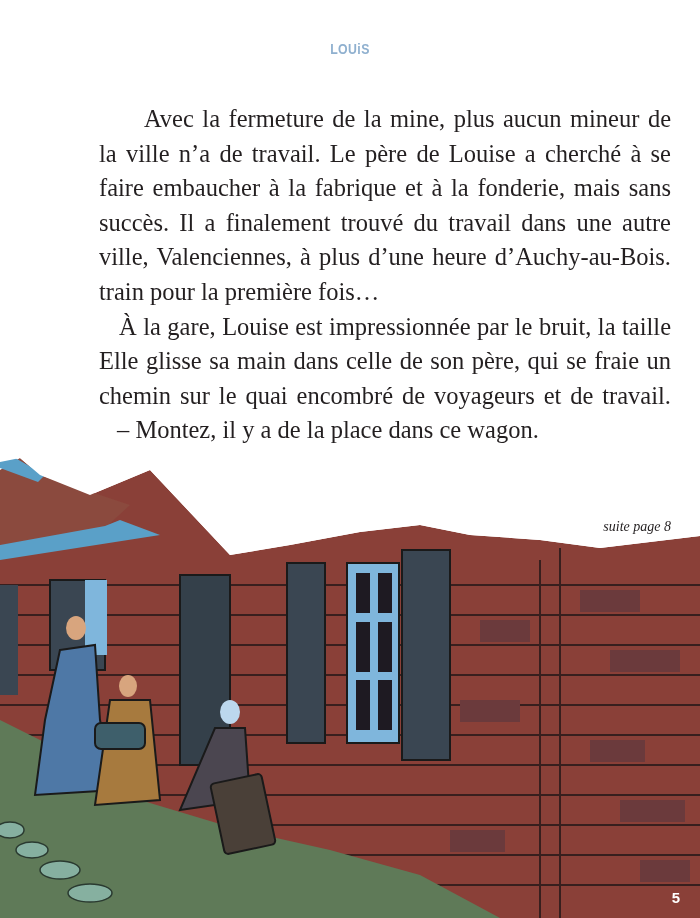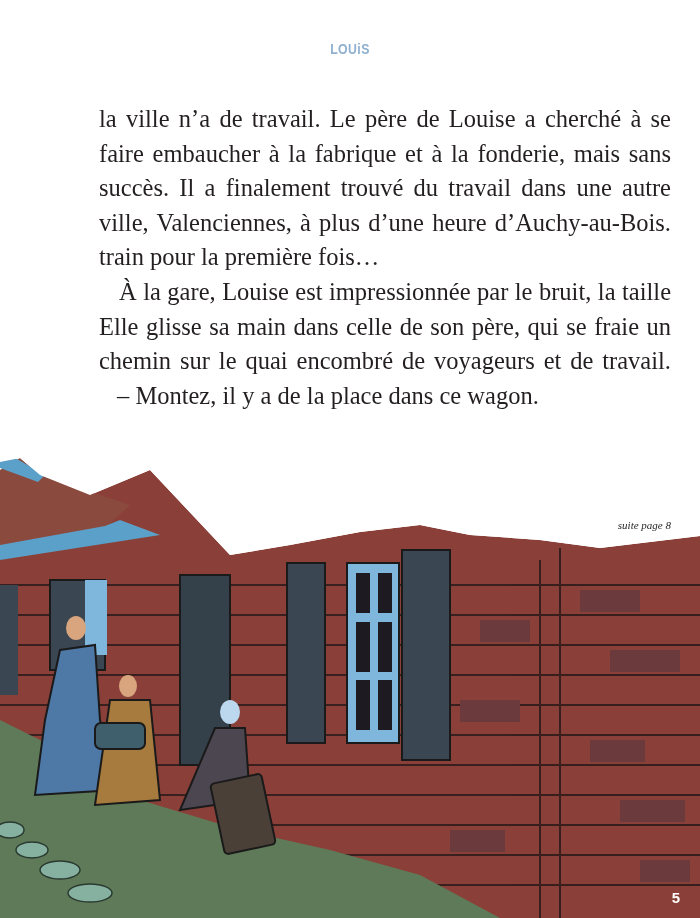--- a/index.html
+++ b/index.html
@@ -17,21 +17,21 @@
   .text-block {
     position: absolute; left: 99px; top: 102px; width: 572px;
     font-size: 24.5px; line-height: 34.6px; color: #231f20;
   }
   .line { display: block; white-space: nowrap; text-align: justify; text-align-last: justify; height: 34.6px; }
   .line.indent { padding-left: 45px; }
   .line.last { text-align-last: left; font-family: Liberation Serif, serif; }
   .line.dialog { padding-left: 18px; text-align-last: left; }
   .suite {
     position: absolute; right: 29px; top: 519px;
-    font-style: italic; font-size: 11px; color: #231f20;
+    font-style: italic; font-size: 14px; color: #231f20;
   }
   .illustration { position: absolute; left: 0; top: 0; width: 700px; height: 918px; z-index: -1; }
   .page-number {
     position: absolute; right: 20px; bottom: 12px;
     font-family: "Liberation Sans", "DejaVu Sans", sans-serif;
     font-weight: bold; font-size: 15px; color: #ffffff;
   }
 </style>
 </head>
 <body>
@@ -101,20 +101,21 @@
   </g>
 
   <path d="M0 0 H700 V536 L650 542 L600 548 L540 540 L470 535 L420 525 L360 532 L290 545 L230 555 L150 470 L90 495 L40 475 L20 458 L0 462 Z" fill="#ffffff"></path>
 </svg>
 
 <div class="header">
   <span style="color:#8fb0cf;">LOUiS</span>
 </div>
 
 <div class="text-block">
+  <span class="line indent">Avec la fermeture de la mine, plus aucun mineur de</span>
   <span class="line">la ville n’a de travail. Le père de Louise a cherché à se</span>
   <span class="line">faire embaucher à la fabrique et à la fonderie, mais sans</span>
   <span class="line">succès. Il a finalement trouvé du travail dans une autre</span>
   <span class="line">ville, Valenciennes, à plus d’une heure d’Auchy-au-Bois.</span>
   <span class="line last">train pour la première fois…</span>
   <span class="line indent" style="padding-left:20px">À la gare, Louise est impressionnée par le bruit, la taille</span>
   <span class="line">Elle glisse sa main dans celle de son père, qui se fraie un</span>
   <span class="line">chemin sur le quai encombré de voyageurs et de travail.</span>
   <span class="line dialog">– Montez, il y a de la place dans ce wagon.</span>
 </div>

